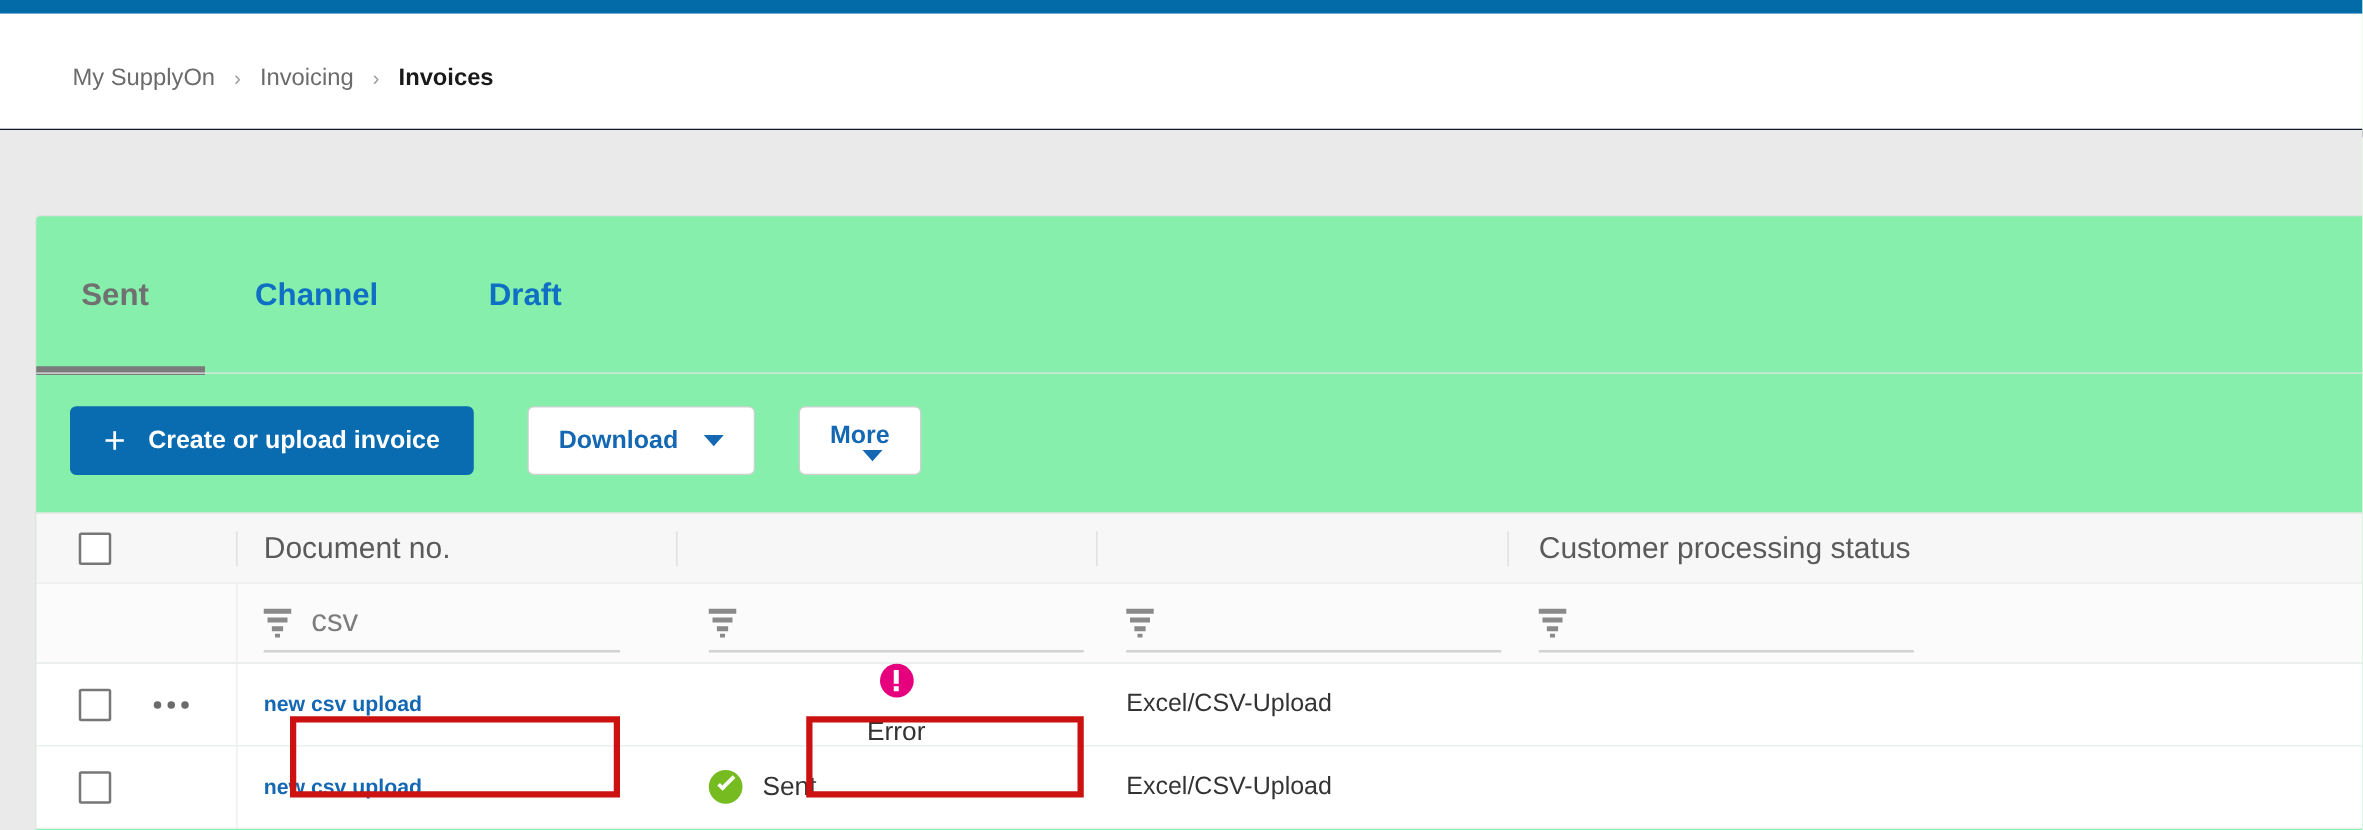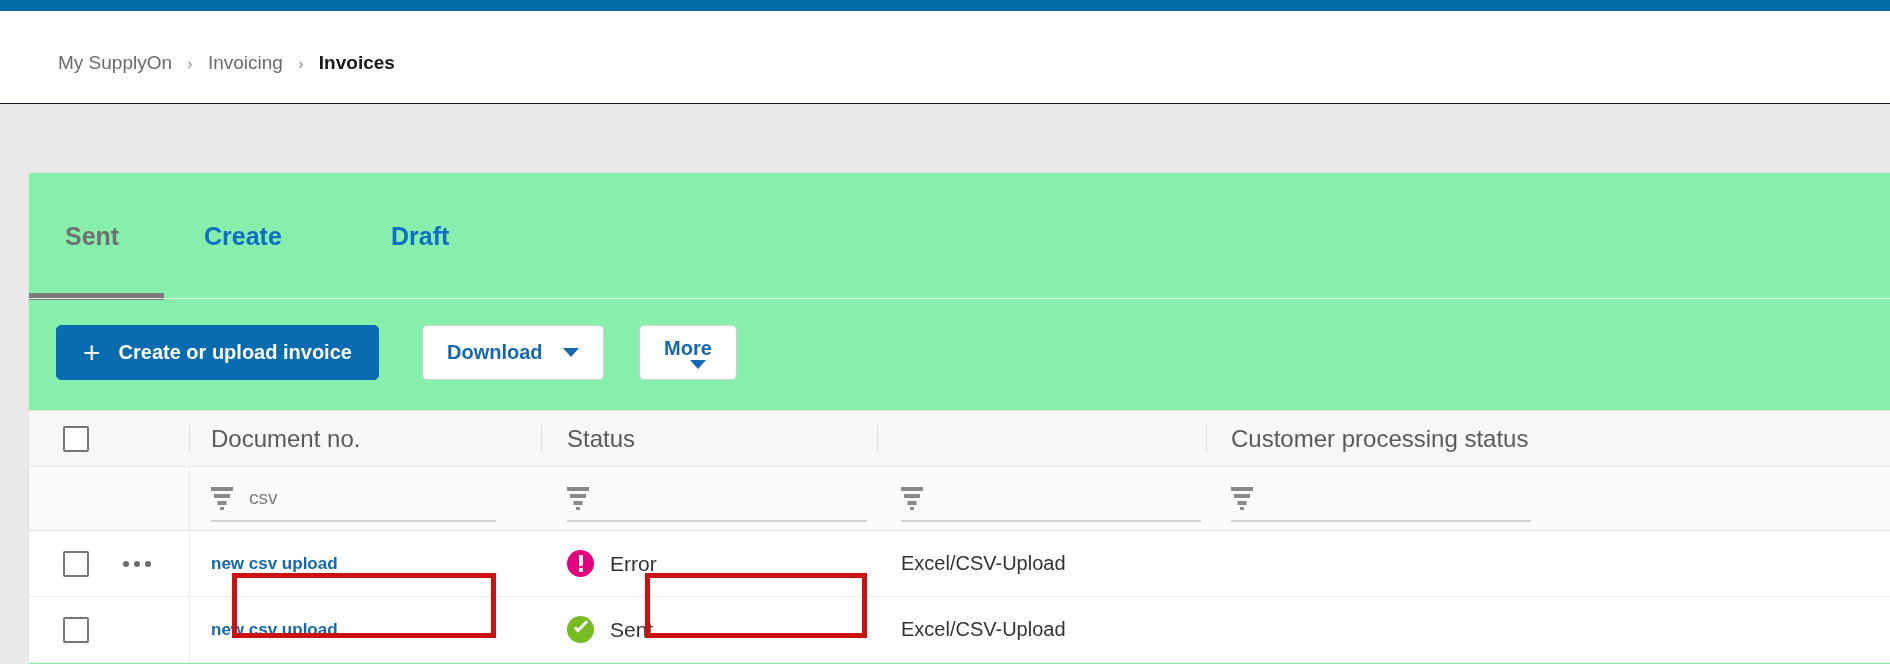--- a/index.html
+++ b/index.html
@@ -274,21 +274,21 @@
     position: relative;
     height: 46px;
     display: flex;
     align-items: center;
     border-bottom: 2px solid #d2d2d2;
     box-sizing: border-box;
     width: 100%;
   }
   .filter-text {
     margin-left: 16px;
-    font-size: 19px;
+    font-size: 25px;
     color: #7d7d7d;
   }
 
   .doc-link {
     color: #1468b3;
     font-size: 17px;
     font-weight: bold;
     text-decoration: none;
     cursor: pointer;
     white-space: nowrap;
@@ -369,21 +369,21 @@
     <span class="crumb current">Invoices</span>
   </div>
 </div>
 
 <div class="page-bg"></div>
 
 <div class="card">
 
   <div class="tabs">
     <div class="tab active" style="left:36px;">Sent</div>
-    <div class="tab link" style="left:175px;">Create</div>
+    <div class="tab link" style="left:175px;">Channel</div>
     <div class="tab link" style="left:362px;">Draft</div>
     <div class="tab-underline"></div>
     <div class="tabs-divider"></div>
   </div>
 
   <div class="toolbar">
     <div class="btn btn-primary" style="left:27px;">
       <span class="plus">+</span>
       <span>Create or upload invoice</span>
     </div>
@@ -401,23 +401,20 @@
 
     <div class="thead-row">
       <div class="cell" style="left:34px;width:120px;">
         <div class="checkbox"></div>
       </div>
       <div class="col-sep" style="left:160px;"></div>
       <div class="cell" style="left:182px;width:330px;">
         <span class="th-label">Document no.</span>
       </div>
       <div class="col-sep" style="left:512px;"></div>
-      <div class="cell" style="left:538px;width:310px;">
-        <span class="th-label">Status</span>
-      </div>
       <div class="col-sep" style="left:848px;"></div>
       <div class="col-sep" style="left:1177px;"></div>
       <div class="cell" style="left:1202px;width:420px;">
         <span class="th-label">Customer processing status</span>
       </div>
     </div>
 
     <div class="filter-row">
       <div class="row-sep" style="left:160px;"></div>
 
@@ -478,21 +475,21 @@
       <div class="cell" style="left:94px;width:50px;">
         <div class="kebab">
             <span></span>
             <span></span>
             <span></span>
           </div>
       </div>
       <div class="cell" style="left:182px;width:320px;">
         <span class="doc-link">new csv upload</span>
       </div>
-      <div class="cell status-cell" style="left:538px;width:300px;">
+      <div class="cell status-cell" style="left:538px;width:300px;flex-direction:column;">
         <span class="status-icon error"></span>
         <span class="status-label">Error</span>
       </div>
       <div class="cell" style="left:872px;width:300px;">
         <span class="plain-cell">Excel/CSV-Upload</span>
       </div>
       <div class="cell" style="left:1202px;width:400px;">
         <span class="plain-cell"></span>
       </div>
     </div>

